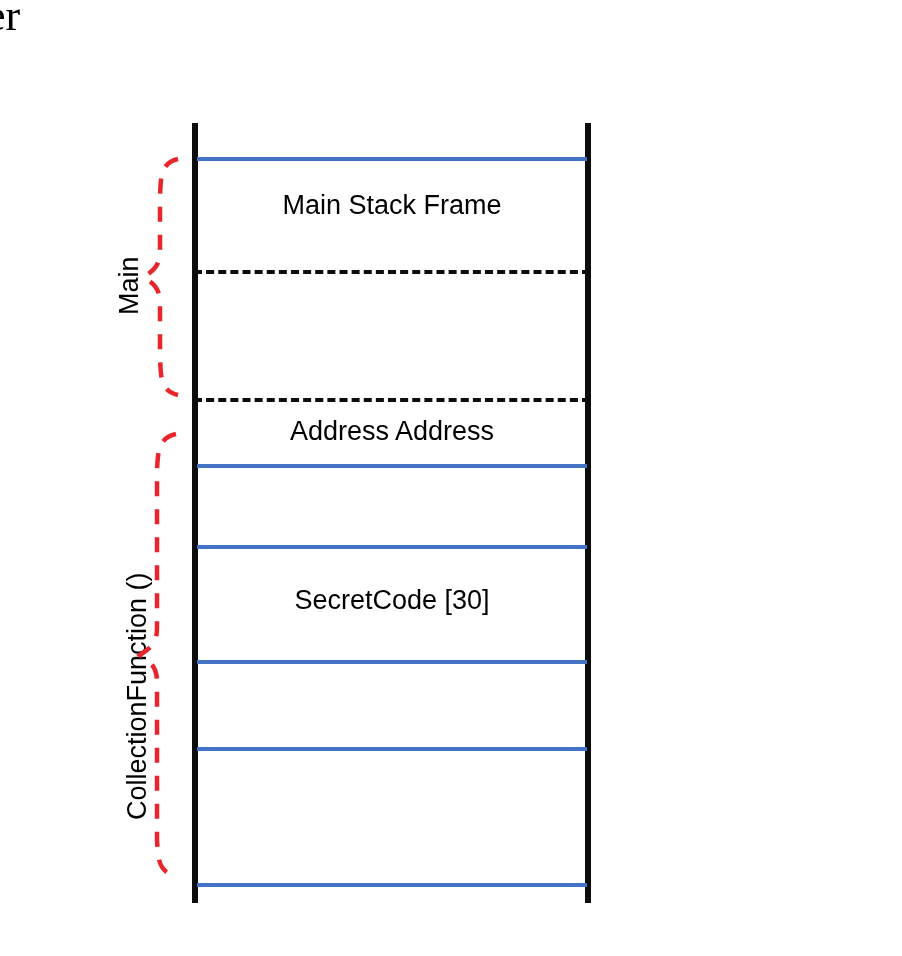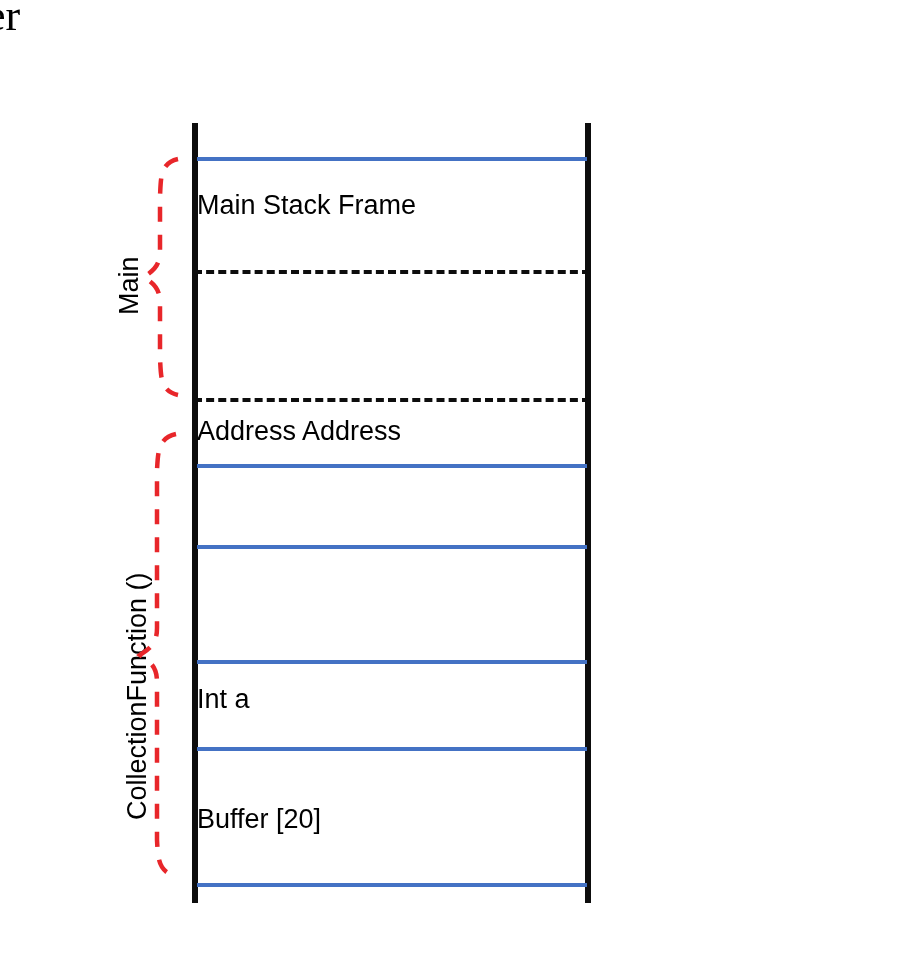--- a/index.html
+++ b/index.html
@@ -49,21 +49,21 @@
   .divider-dashed {
     left: 194px;
     width: 396px;
     border-top: 4px dashed #0d0d0d;
   }
 
   .cell-label {
     position: absolute;
     left: 197px;
     width: 390px;
-    text-align: left;
+    text-align: center;
     font-size: 27px;
     color: #000000;
     line-height: 1.1;
     white-space: nowrap;
   }
 
   
   .side-label {
     position: absolute;
     font-size: 27px;
@@ -100,24 +100,23 @@
   <div class="divider divider-solid" style="top:545px"></div>
   <div class="divider divider-solid" style="top:660px"></div>
   <div class="divider divider-solid" style="top:747px"></div>
   <div class="divider divider-solid" style="top:883px"></div>
 
   <div class="cell-label" style="top:191px">Main Stack Frame</div>
 
   <div class="cell-label" style="top:417px">Address Address</div>
 
 
+  <div class="cell-label" style="top:586px">SecretCode [30]</div>
 
-  <div class="cell-label" style="top:685px">Int a</div>
 
-  <div class="cell-label" style="top:805px">Buffer [20]</div>
 
   <div class="side-label" style="left:114px; top:315px;">Main</div>
 
   <div class="side-label" style="left:122px; top:820px;">CollectionFunction ()</div>
 
   <svg class="brace-layer" viewBox="0 0 902 956">
 
     <path d="M 178 159
              C 160 163, 161 178, 160 196
              L 160 250

